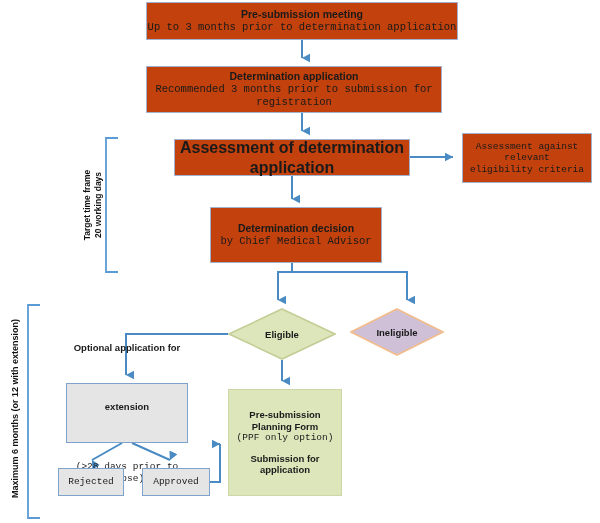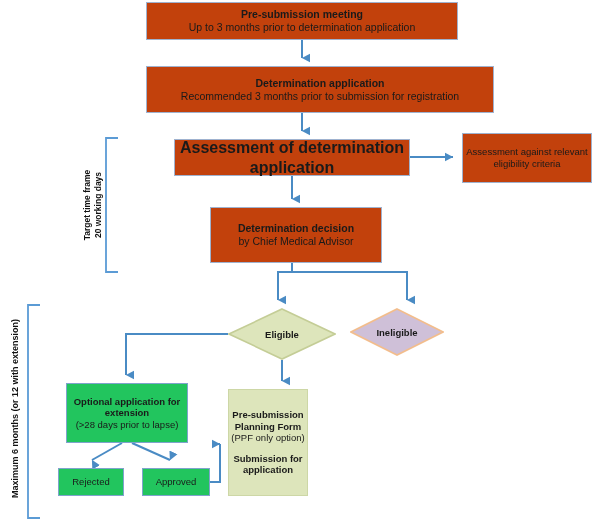--- a/index.html
+++ b/index.html
@@ -37,45 +37,47 @@
     color: #1a1a1a;
     line-height: 1.22;
     z-index: 3;
   }
 
   .box-blue {
     background: #c2410c;
     border: 1px solid #9fb2cf;
   }
   .box-blue-dark {
-    background: #22c55e;
+    background: #e5e5e5;
     border: 1px solid #7fa3cc;
+    gap: 48px;
   }
   .box-olive {
     background: #dde5bb;
     border: 1px solid #cdd7a6;
   }
 
   .ttl {
     font-weight: bold;
   }
   .sub {
     font-weight: normal;
+    font-family: Liberation Mono, monospace;
   }
 
   
   #n-presub      { left:146px; top:2px;   width:312px; height:38px;  font-size:10.5px; }
-  #n-detapp      { left:146px; top:66px;  width:348px; height:47px;  font-size:10.5px; }
+  #n-detapp      { left:146px; top:66px;  width:296px; height:47px;  font-size:10.5px; }
   #n-assess      { left:174px; top:139px; width:236px; height:37px;  font-size:16px; }
   #n-criteria    { left:462px; top:133px; width:130px; height:50px;  font-size:9.5px; }
   #n-decision    { left:210px; top:207px; width:172px; height:56px;  font-size:10.5px; }
   #n-optext      { left:66px;  top:383px; width:122px; height:60px;  font-size:9.5px; }
   #n-rejected    { left:58px;  top:468px; width:66px;  height:28px;  font-size:9.5px; }
   #n-approved    { left:142px; top:468px; width:68px;  height:28px;  font-size:9.5px; }
-  #n-ppf         { left:228px; top:389px; width:80px; height:107px; font-size:9.5px; }
+  #n-ppf         { left:228px; top:389px; width:114px; height:107px; font-size:9.5px; }
 
   .ppf-gap { height: 9px; }
 
   
   .diamond {
     position: absolute;
     z-index: 3;
     display: flex;
     align-items: center;
     justify-content: center;

